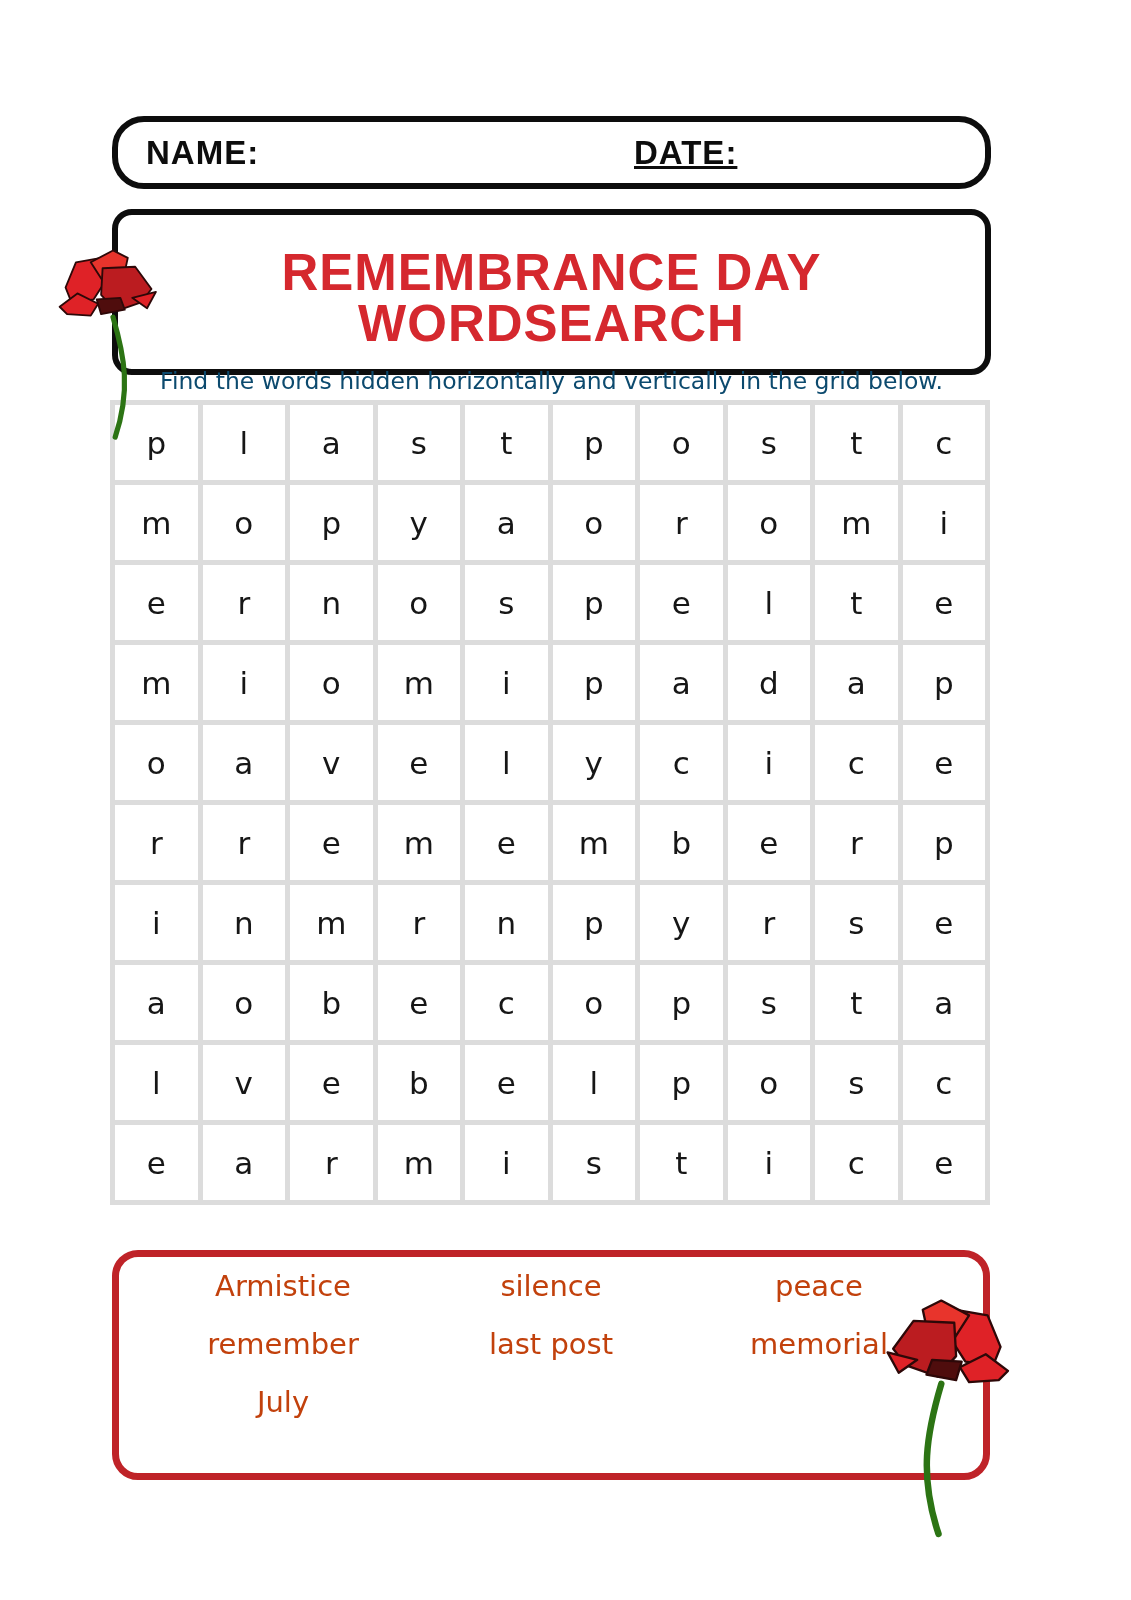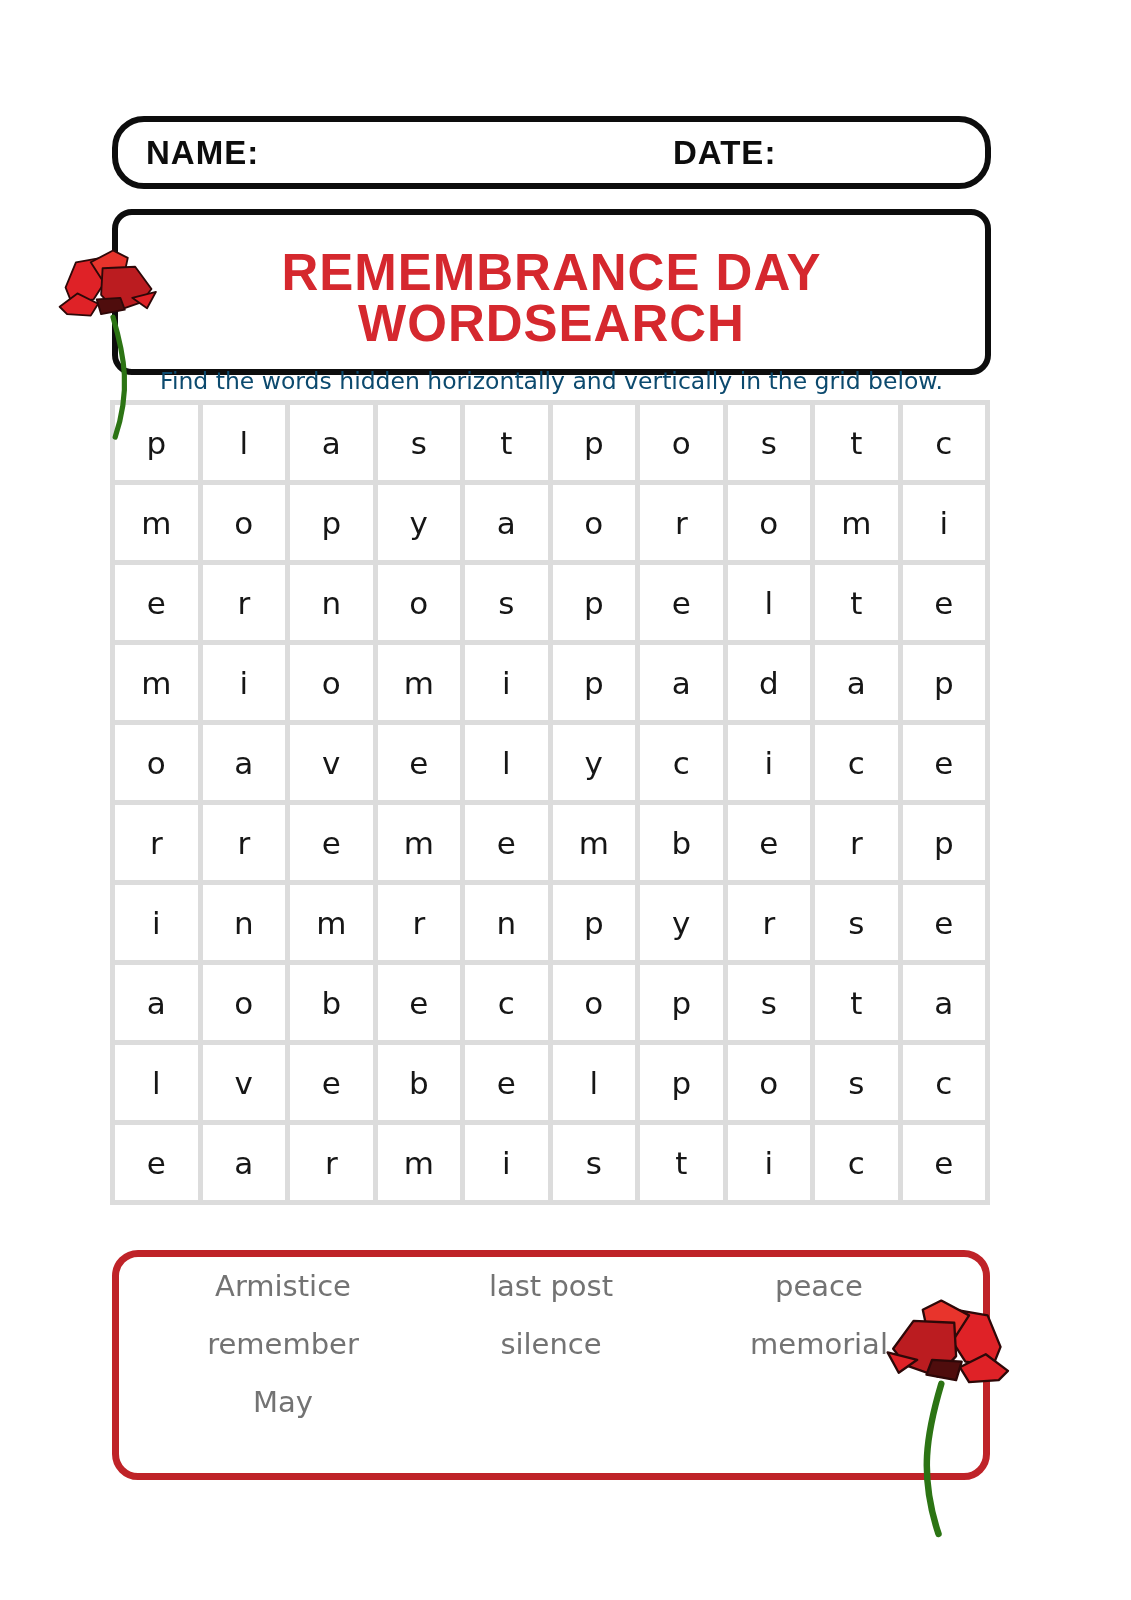--- a/index.html
+++ b/index.html
@@ -22,21 +22,21 @@
     box-sizing: border-box;
     text-align: center;
   }
   .field-label {
     position: absolute; top: 50%; transform: translateY(-50%);
     font-family: "Liberation Sans", sans-serif;
     font-weight: bold; font-size: 33px; letter-spacing: 1px;
     color: var(--ink_black, #0d0d0d);
   }
   .name-label { left: 28px; }
-  .date-label { left: 555px; }
+  .date-label { left: 516px; text-decoration: underline; }
 
   
   .title-box {
     position: absolute; left: 112px; top: 209px;
     width: 879px; height: 166px;
     border: 6px solid var(--ink_black, #0d0d0d);
     border-radius: 20px;
     box-sizing: border-box;
     text-align: center;
   }
@@ -73,21 +73,21 @@
     position: absolute; left: 112px; top: 1250px;
     width: 878px; height: 230px;
     border: 7px solid var(--word_box_red, #bf2328);
     border-radius: 26px;
     box-sizing: border-box;
     display: flex; justify-content: space-between;
     padding: 0 30px;
     background: #ffffff;
   }
   .word-col { flex: 1; text-align: center; }
-  .word { font-size: 29px; color: #737373; line-height: 58px; white-space: nowrap; }
+  .word { font-size: 29px; color: #c2410c; line-height: 58px; white-space: nowrap; }
 
   
   .poppy-tl { position: absolute; left: 58px; top: 246px; width: 104px; height: 200px; z-index: 5; }
   .poppy-br { position: absolute; left: 880px; top: 1295px; width: 130px; height: 250px; z-index: 5; transform: scaleX(-1); }
   .stem { stroke: var(--stem_green, #2c7414); fill: none; }
   .petal-a { fill: var(--poppy_red, #df2227); }
   .petal-b { fill: var(--poppy_bright_red, #e8342c); }
   .petal-c { fill: var(--poppy_dark_red, #bb1c20); }
   .petal-center { fill: var(--poppy_center, #4f0d0d); }
   .petal-outline { stroke: #2d0808; stroke-width: 2.5; stroke-linejoin: round; }
@@ -219,25 +219,25 @@
       <div class="cell">t</div>
       <div class="cell">i</div>
       <div class="cell">c</div>
       <div class="cell">e</div>
     </div>
 
   <div class="word-box">
       <div class="word-col">
         <div class="word">Armistice</div>
         <div class="word">remember</div>
-        <div class="word">May</div>
+        <div class="word">July</div>
       </div>
       <div class="word-col">
+        <div class="word">silence</div>
         <div class="word">last post</div>
-        <div class="word">silence</div>
       </div>
       <div class="word-col">
         <div class="word">peace</div>
         <div class="word">memorial</div>
       </div>
     </div>
 
   <svg class="poppy-br" viewBox="0 0 140 270" aria-hidden="true">
     <path class="stem" d="M74 96 C 90 150, 98 195, 77 258" stroke-width="7" stroke-linecap="round"></path>
     <g class="petal-outline">

